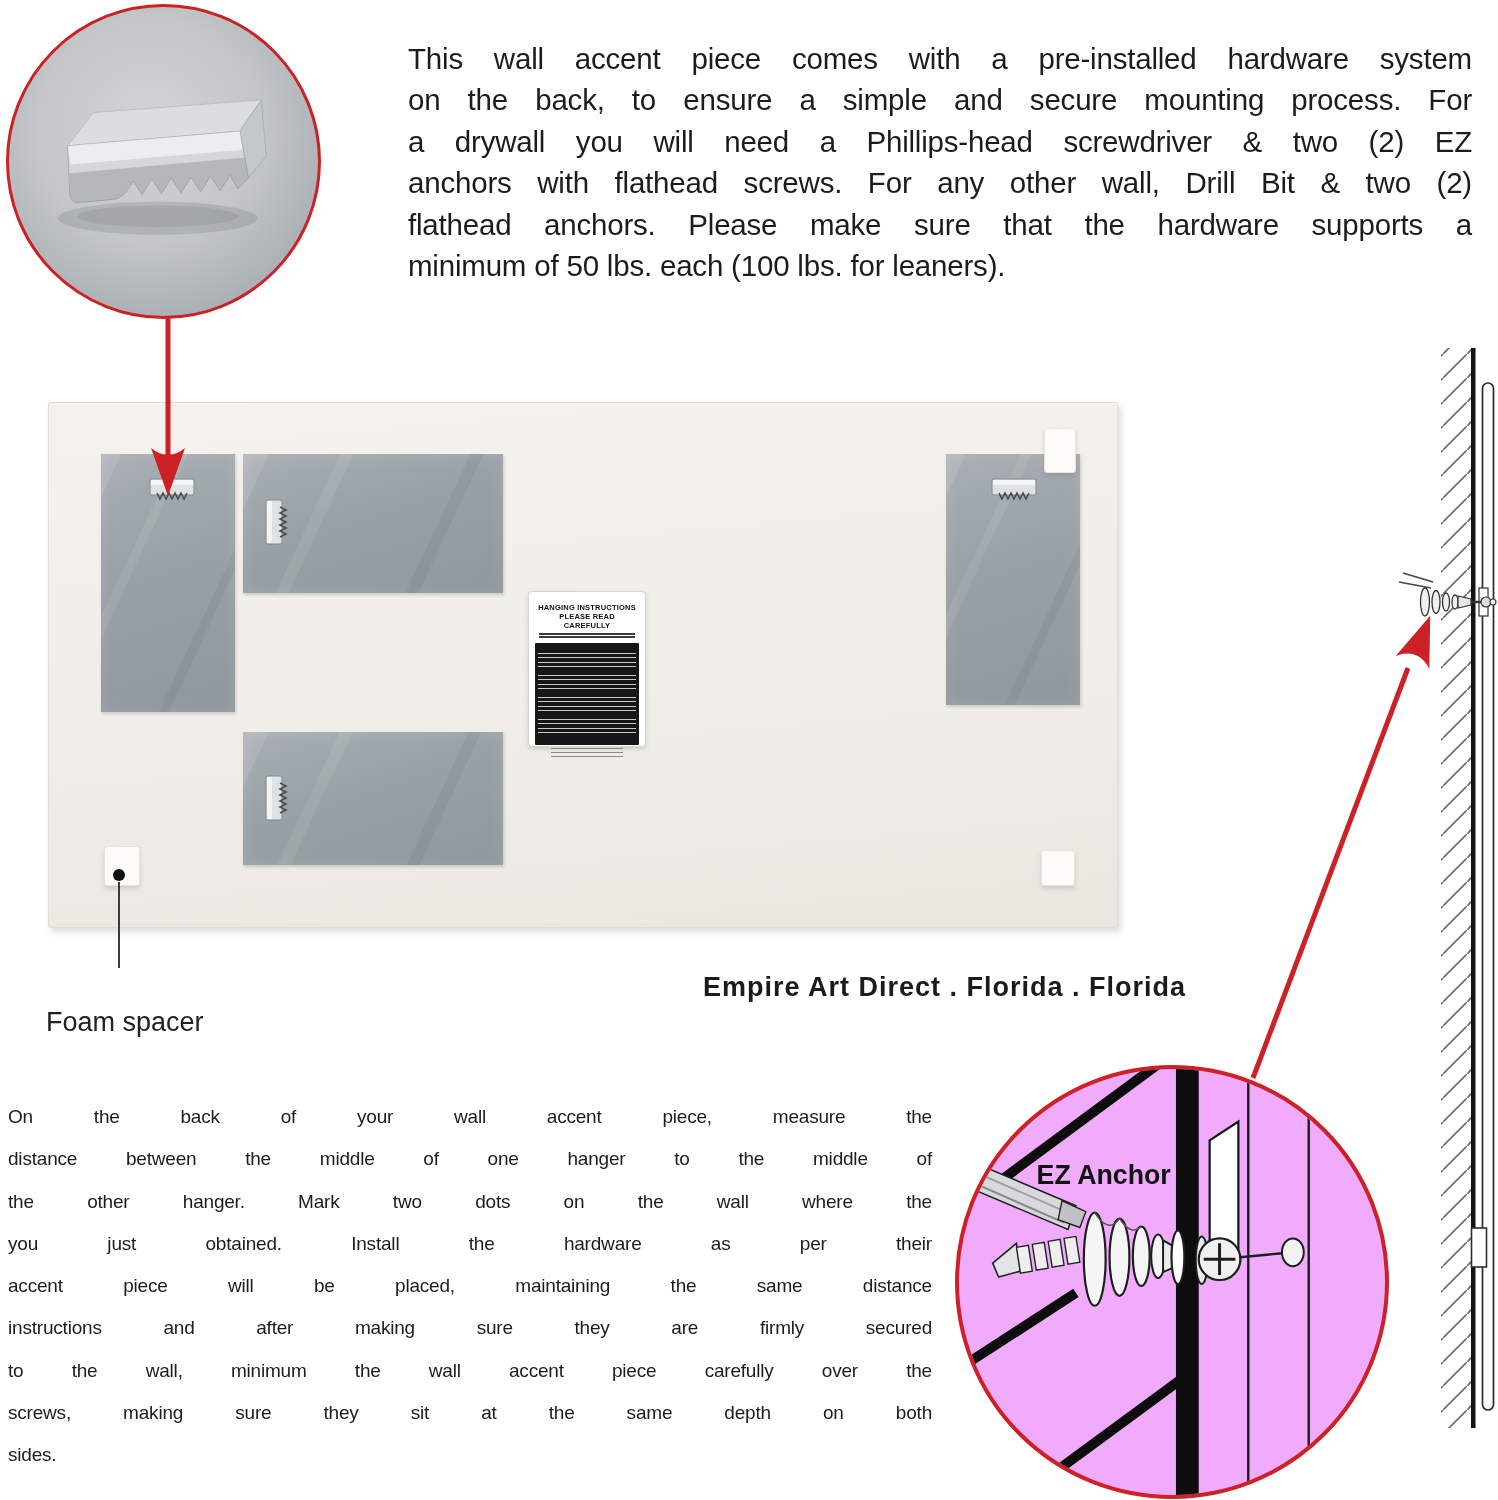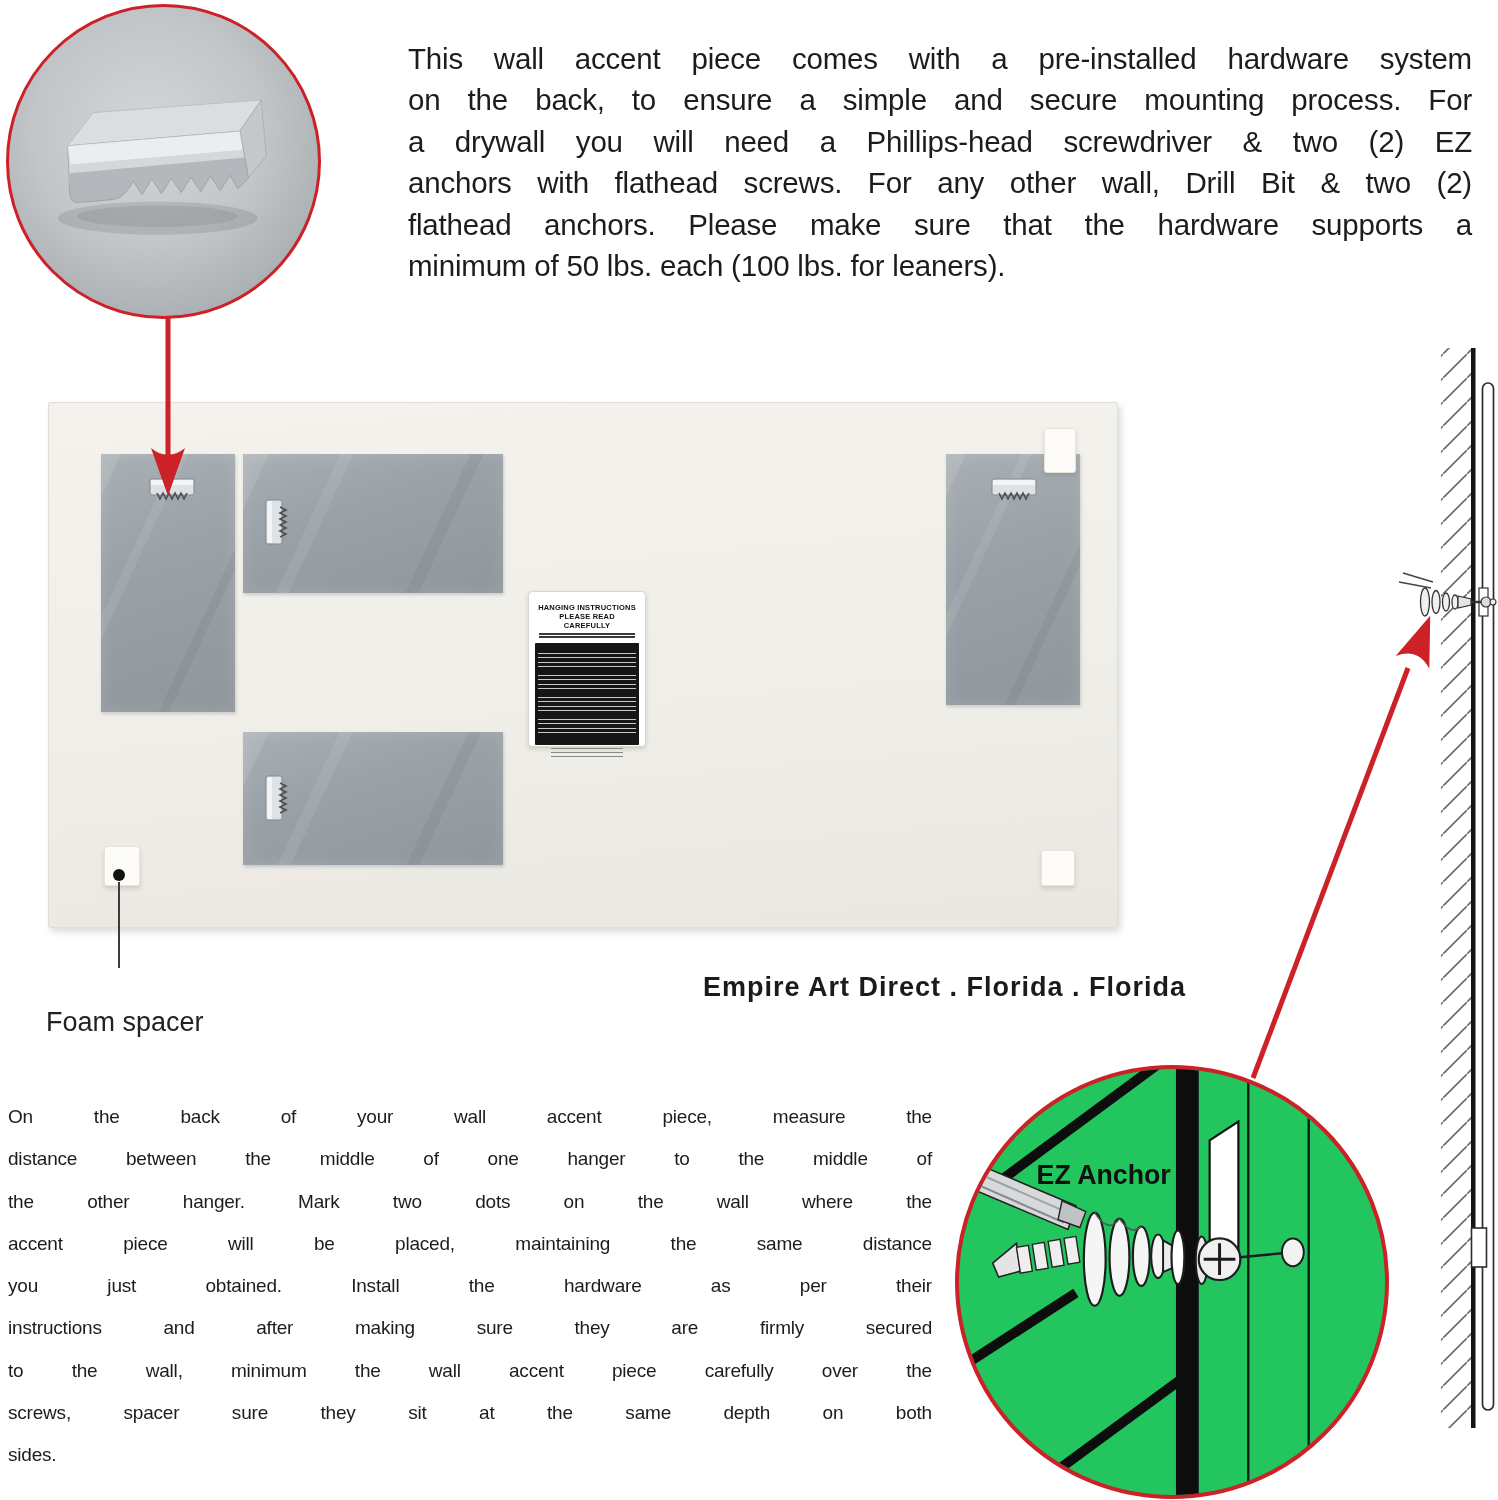--- a/index.html
+++ b/index.html
@@ -10,21 +10,21 @@
   
   .para{position:absolute;}
   .jline{text-align:justify;text-align-last:justify;white-space:normal;}
   .lline{text-align:left;text-align-last:left;}
   .intro{left:408px;top:38px;width:1064px;font-size:29.5px;line-height:41.4px;letter-spacing:-0.2px;}
   .instructions{left:8px;top:1096px;width:924px;font-size:19px;line-height:42.3px;letter-spacing:-0.2px;}
   
   .inset{position:absolute;border:3px solid #cc2127;border-radius:50%;overflow:hidden;box-sizing:border-box;background:#fff;}
   .inset-tl{left:6px;top:4px;width:315px;height:315px;
     background:radial-gradient(circle at 45% 40%, #d3d6d8 0%, #c2c6c9 45%, #a4a9ad 85%, #989da1 100%);}
-  .inset-br{left:955px;top:1065px;width:434px;height:434px;border-width:4px;background:#22c55e;}
+  .inset-br{left:955px;top:1065px;width:434px;height:434px;border-width:4px;background:#f0abfc;}
   .inset svg{display:block;width:100%;height:100%;}
   
   .panel{position:absolute;left:48px;top:402px;width:1070px;height:526px;
     background:linear-gradient(175deg,#f4f2ec 0%,#f0eee8 55%,#e9e7e0 100%);
     border:1px solid #e0ded7;border-radius:2px;
     box-shadow:3px 4px 6px rgba(120,118,110,0.25);box-sizing:border-box;}
   .plate{position:absolute;
     background:linear-gradient(162deg,#a9afb4 0%,#9aa2a7 40%,#8f979c 100%);
     box-shadow:inset 0 0 18px rgba(255,255,255,0.12), 1px 2px 3px rgba(90,95,100,0.25);}
   .plate:after{content:"";position:absolute;inset:0;
@@ -204,25 +204,25 @@
       <path d="M263,176 v32 M247,192 h32" stroke="#1d1d1d" stroke-width="3"></path>
       <line x1="284" y1="190" x2="326" y2="186" stroke="#1d1d1d" stroke-width="2.4"></line>
       <ellipse cx="337" cy="185" rx="11" ry="14" fill="#f2f2f2" stroke="#1d1d1d" stroke-width="2"></ellipse>
     </svg>
   </div>
 
   <div class="para instructions">
     <div class="jline">On the back of your wall accent piece, measure the</div>
     <div class="jline">distance between the middle of one hanger to the middle of</div>
     <div class="jline">the other hanger. Mark two dots on the wall where the</div>
+    <div class="jline">you just obtained. Install the hardware as per their</div>
     <div class="jline">accent piece will be placed, maintaining the same distance</div>
-    <div class="jline">you just obtained. Install the hardware as per their</div>
     <div class="jline">instructions and after making sure they are firmly secured</div>
     <div class="jline">to the wall, minimum the wall accent piece carefully over the</div>
-    <div class="jline">screws, spacer sure they sit at the same depth on both</div>
+    <div class="jline">screws, making sure they sit at the same depth on both</div>
     <div class="lline">sides.</div>
   </div>
 
   <svg class="overlay" viewBox="0 0 1498 1500">
     <g>
       <line x1="168" y1="318" x2="168" y2="456" stroke="#cc2127" stroke-width="5"></line>
       <path d="M168,496 L151,448 Q168,462 185,448 Z" fill="#cc2127"></path>
     </g>
     <g>
       <line x1="1253" y1="1078" x2="1408" y2="668" stroke="#cc2127" stroke-width="5"></line>

